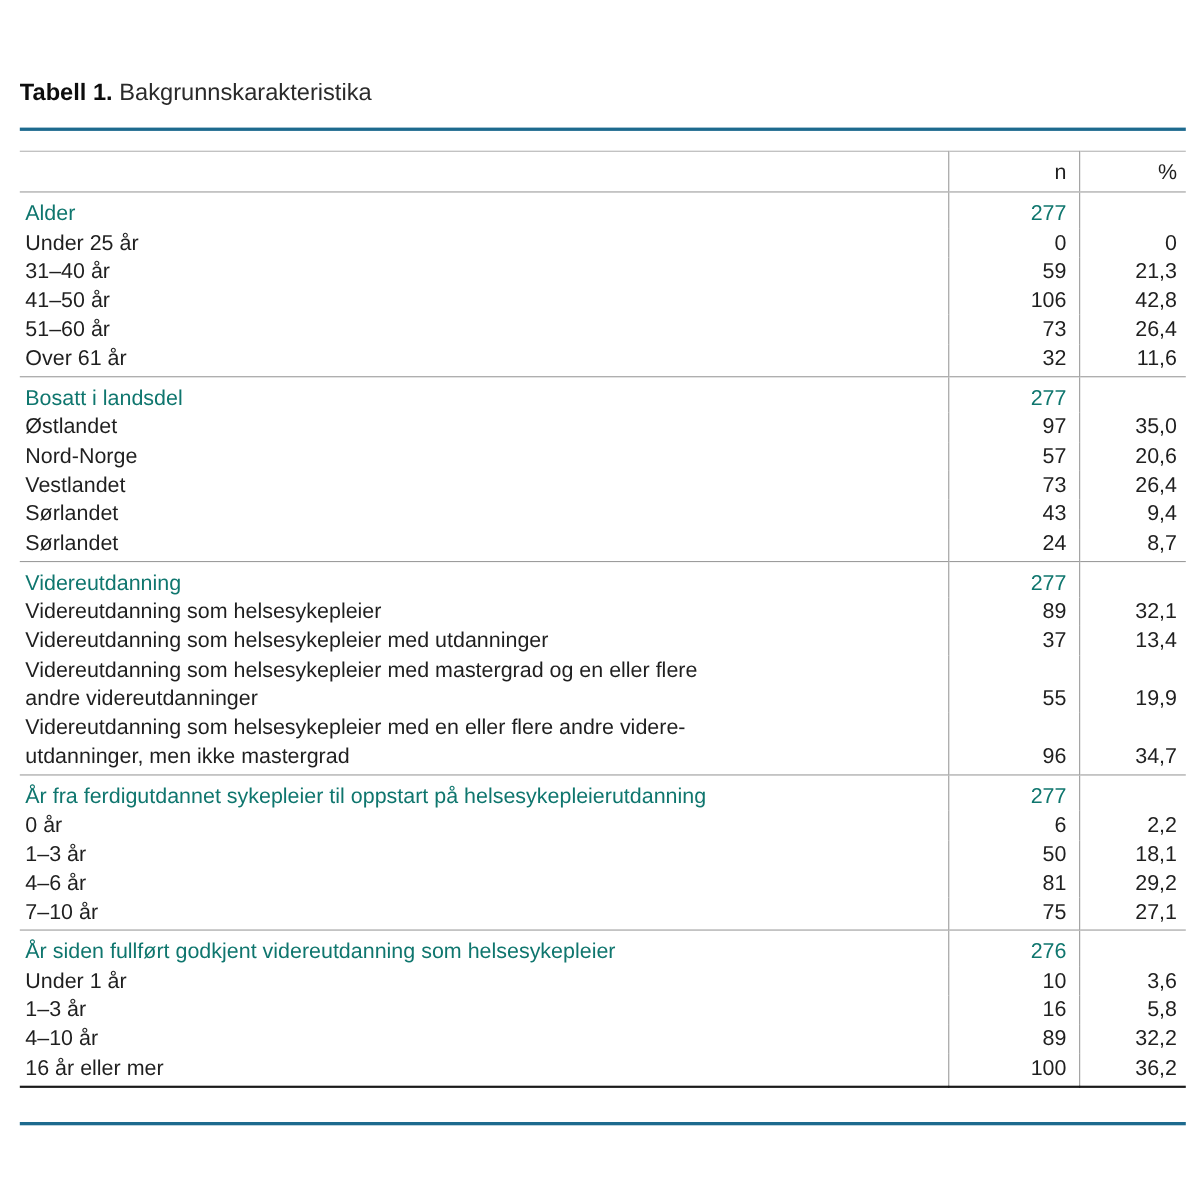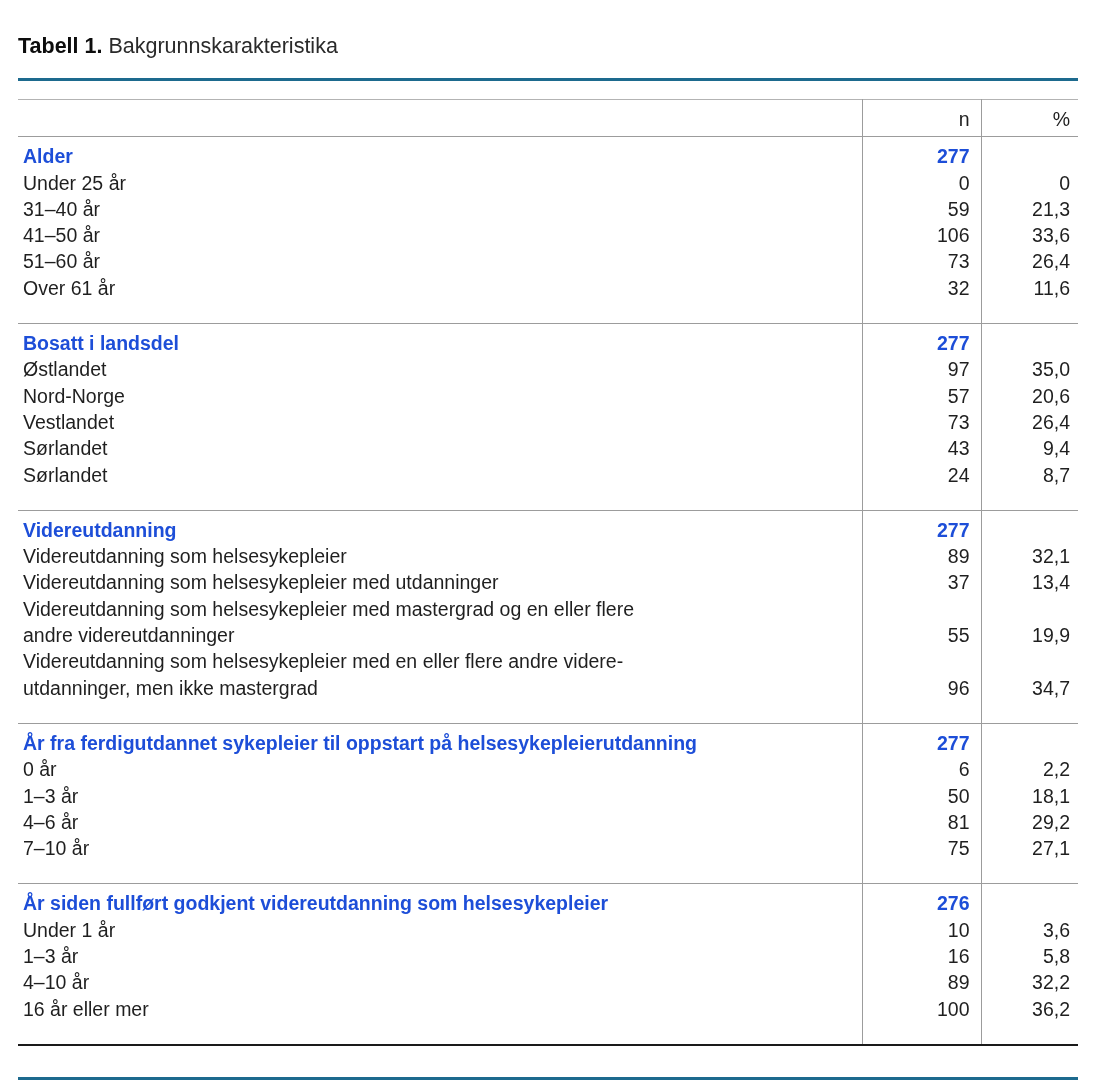--- a/index.html
+++ b/index.html
@@ -11,20 +11,21 @@
     font-family: "Liberation Sans", sans-serif;
     color: #1f1f1f;
     padding: 0 15px 0 18px;
     overflow: hidden;
   }
   .title {
     padding-top: 33px;
     font-size: 21.5px;
     line-height: 26px;
     color: #2a2a2a;
+    margin-top: 38px;
   }
   .title .title-prefix { font-weight: 700; color: #0d0d0d; }
   .rule-accent {
     height: 3px;
     background: #1d6a8e;
     border: none;
     margin: 0;
   }
   .rule-top { margin-top: 19px; }
   .rule-bottom { margin-top: 31px; }
@@ -52,22 +53,22 @@
     padding-top: 6px;
     padding-bottom: 4px;
   }
   .num { text-align: right; }
   .n-col   { border-left: 1px solid #9c9c9c; padding-right: 11px; }
   .pct-col { border-left: 1px solid #9c9c9c; padding-right: 8px; }
   td.label { padding-left: 5px; white-space: pre-wrap; }
   tbody.section { border-top: 1px solid #9c9c9c; }
   tbody.section tr:first-child th,
   tbody.section tr:first-child td { padding-top: 6px; }
-  tbody.section tr:last-child td { padding-bottom: 22px; }
-  tr.section-header td { font-weight: 700; color: #1d4ed8; }
+  tbody.section tr:last-child td { padding-bottom: 3px; }
+  tr.section-header td { font-weight: 400; color: #0f766e; }
   tr.section-header td.label { white-space: normal; }
 </style>
 </head>
 <body>
 
 <div class="page">
 
   <div class="title">
     <span class="title-prefix">Tabell 1.</span>
     <span>Bakgrunnskarakteristika</span>
@@ -101,21 +102,21 @@
         <td class="num pct-col">0</td>
       </tr>
       <tr>
         <td class="label">31–40 år</td>
         <td class="num n-col">59</td>
         <td class="num pct-col">21,3</td>
       </tr>
       <tr>
         <td class="label">41–50 år</td>
         <td class="num n-col">106</td>
-        <td class="num pct-col">33,6</td>
+        <td class="num pct-col">42,8</td>
       </tr>
       <tr>
         <td class="label">51–60 år</td>
         <td class="num n-col">73</td>
         <td class="num pct-col">26,4</td>
       </tr>
       <tr>
         <td class="label">Over 61 år</td>
         <td class="num n-col">32</td>
         <td class="num pct-col">11,6</td>

